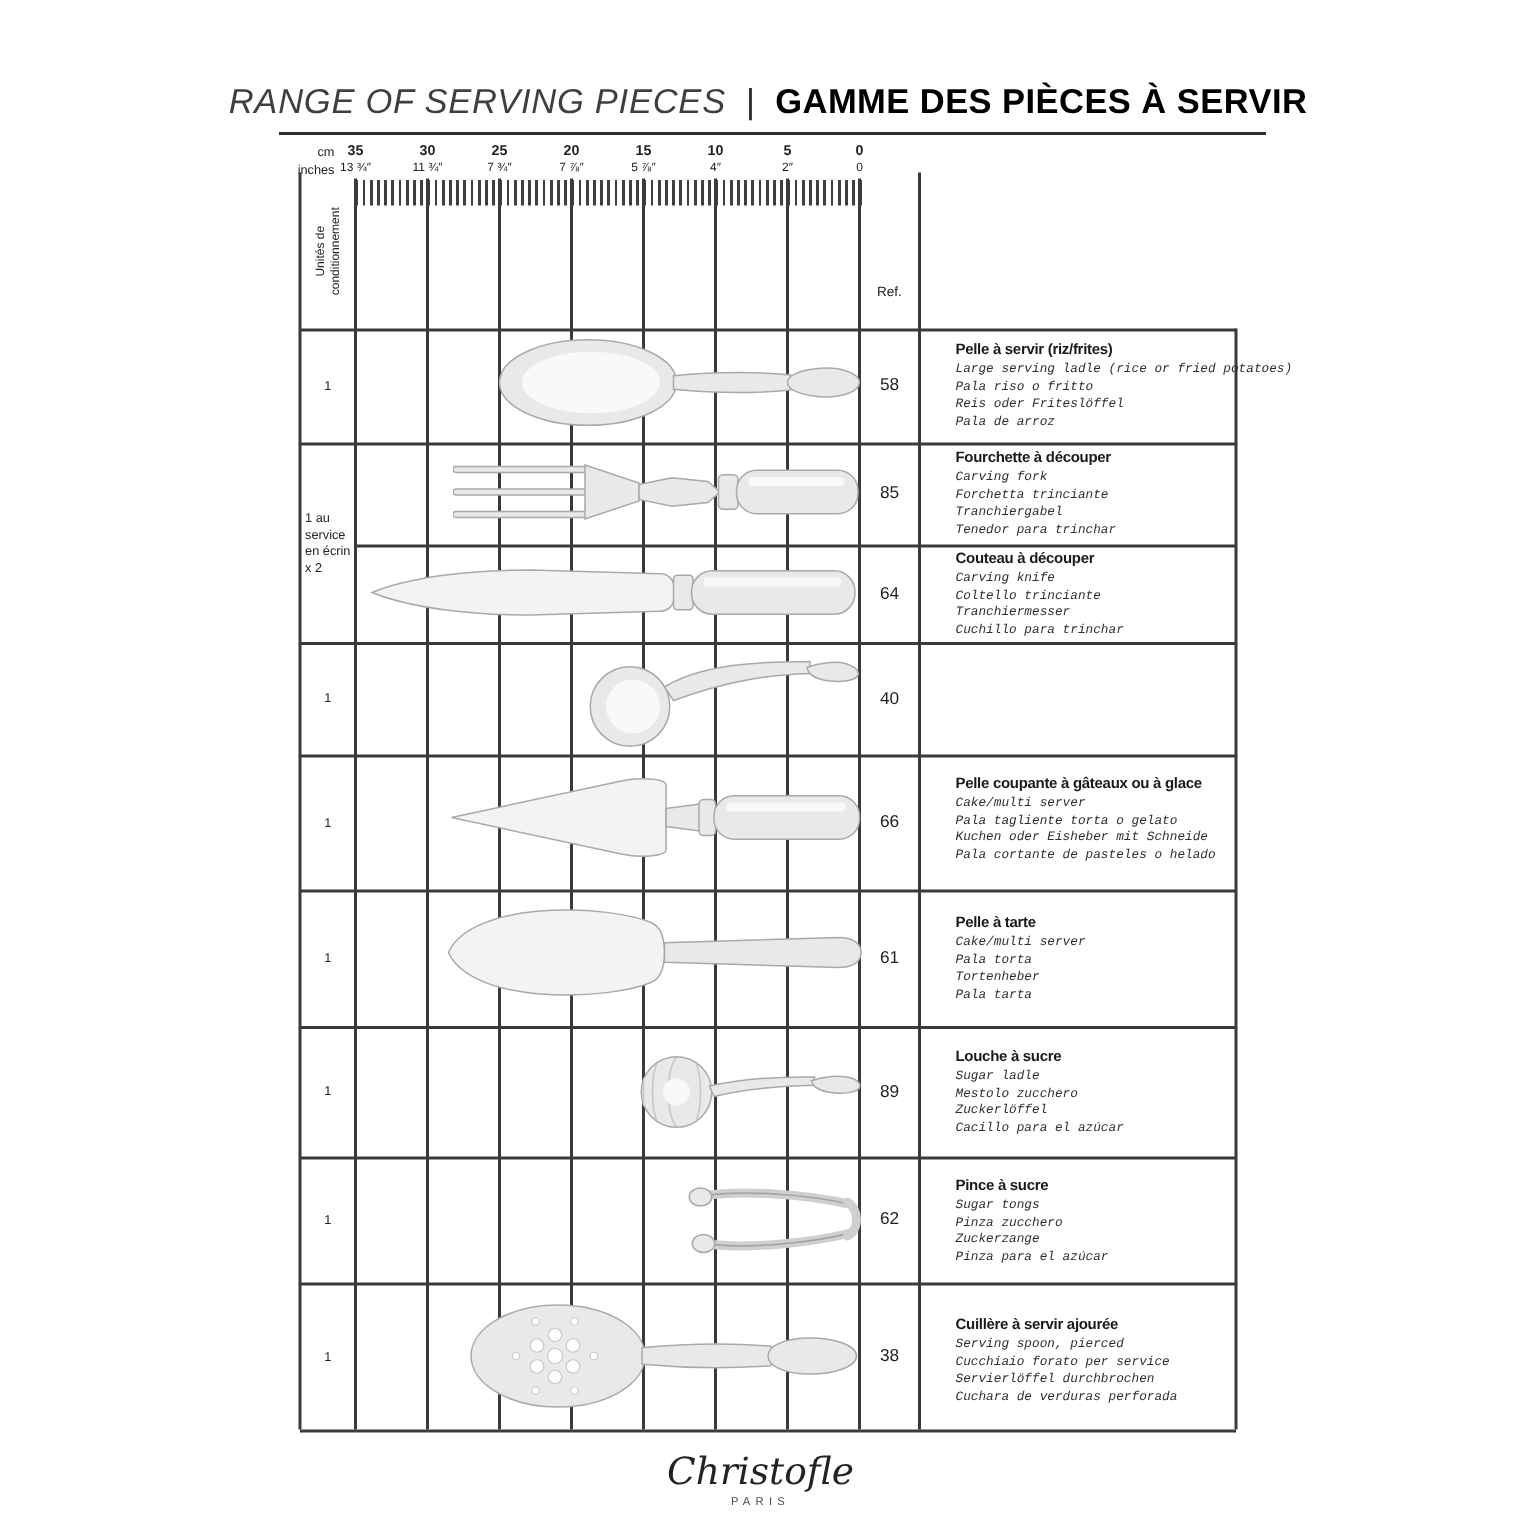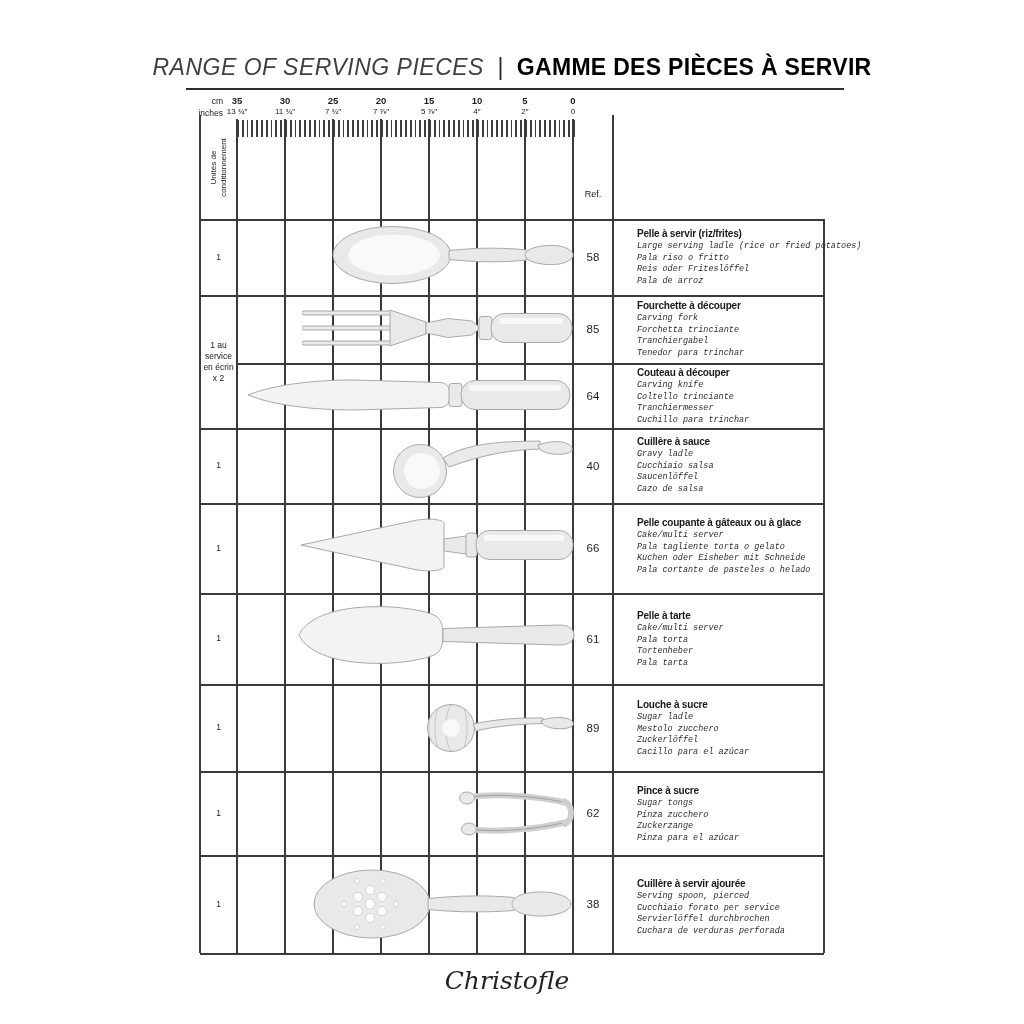--- a/index.html
+++ b/index.html
@@ -24,21 +24,21 @@
   .pack-header{position:absolute;left:199px;top:122px;width:38px;height:90px;
                display:flex;align-items:center;justify-content:center;}
   .pack-header span{transform:rotate(-90deg);white-space:pre-line;text-align:center;
                     font-size:8px;line-height:9.5px;color:#222;width:90px;}
   .ref-header{position:absolute;left:573px;width:40px;top:189px;text-align:center;font-size:9px;color:#222;}
   
   .row{position:absolute;left:200px;width:624px;}
   .qty{position:absolute;left:0;top:0;width:37px;height:100%;display:flex;align-items:center;
        justify-content:center;font-size:8.5px;color:#222;text-align:center;white-space:pre-line;line-height:11px;}
   .qty-merged{position:absolute;left:200px;top:295px;width:37px;height:133px;display:flex;align-items:center;
-       justify-content:center;font-size:8.5px;color:#222;text-align:center;white-space:pre-line;line-height:11px;}
+       justify-content:center;font-size:8.5px;color:#222;text-align:left;white-space:pre-line;line-height:11px;}
   .refnum{position:absolute;left:373px;width:40px;top:0;height:100%;display:flex;align-items:center;
           justify-content:center;font-size:11.5px;color:#1f1f1f;}
   .desc{position:absolute;left:437px;width:184px;}
   .desc .name{font-size:10px;font-weight:700;color:#1a1a1a;letter-spacing:-.2px;line-height:13px;margin-bottom:1px;white-space:nowrap;}
   .desc .tr{font-size:8.5px;font-style:italic;color:#2e2e2e;line-height:11.5px;white-space:nowrap;font-family:Liberation Mono, monospace;}
   .illu{position:absolute;}
   
   .s{fill:#e9e9e9;stroke:#a9a9a9;stroke-width:1;}
   .sl{fill:#f3f3f3;stroke:#a9a9a9;stroke-width:1;}
   .hl{fill:#f9f9f9;stroke:none;}
@@ -177,27 +177,20 @@
 
   <div class="row" style="top:428px;height:75px">
     <div class="qty">1</div>
     <svg class="illu" style="left:188px;top:4px" width="186" height="66" viewBox="0 0 186 66">
       <circle class="s" cx="32" cy="39" r="26.5"></circle>
       <circle class="hl" cx="34" cy="39" r="18"></circle>
       <path class="s" d="M55,26 C72,15 98,10.5 128,9.5 L152,9 L152,17 C124,18 98,21.5 61,35 Z"></path>
       <path class="s" d="M150,13 C158,10 169,8.5 176,10.5 C182,12.5 185,15 184,18 C183,21.5 174,23 165,22 C156,21 151,18 150,13 Z"></path>
     </svg>
     <div class="refnum">40</div>
-    <div class="desc" style="top:7px">
-      <div class="name">Cuillère à sauce</div>
-      <div class="tr">Gravy ladle</div>
-      <div class="tr">Cucchiaio salsa</div>
-      <div class="tr">Saucenlöffel</div>
-      <div class="tr">Cazo de salsa</div>
-    </div>
   </div>
 
   <div class="row" style="top:503px;height:90px">
     <div class="qty">1</div>
     <svg class="illu" style="left:98px;top:11px" width="277" height="62" viewBox="0 0 277 62">
       <path class="sl" d="M3,31 L117,6.5 C128,4 146,5 146,9.5 L146,52.5 C146,57 128,58 117,55.5 Z"></path>
       <path class="s" d="M146,25 L172,21.5 L172,40.5 L146,37 Z"></path>
       <rect class="s" x="168" y="19" width="11" height="24" rx="3"></rect>
       <rect class="s" x="178" y="16.5" width="97" height="29" rx="13.5"></rect>
       <rect class="hl" x="186" y="21" width="80" height="6" rx="3"></rect>
@@ -293,15 +286,16 @@
       <div class="name">Cuillère à servir ajourée</div>
       <div class="tr">Serving spoon, pierced</div>
       <div class="tr">Cucchiaio forato per service</div>
       <div class="tr">Servierlöffel durchbrochen</div>
       <div class="tr">Cuchara de verduras perforada</div>
     </div>
   </div>
 
   <div id="footer">
     <div class="brand">Christofle</div>
+    <div class="city">PARIS</div>
   </div>
 
 </div>
 
 </body></html>

